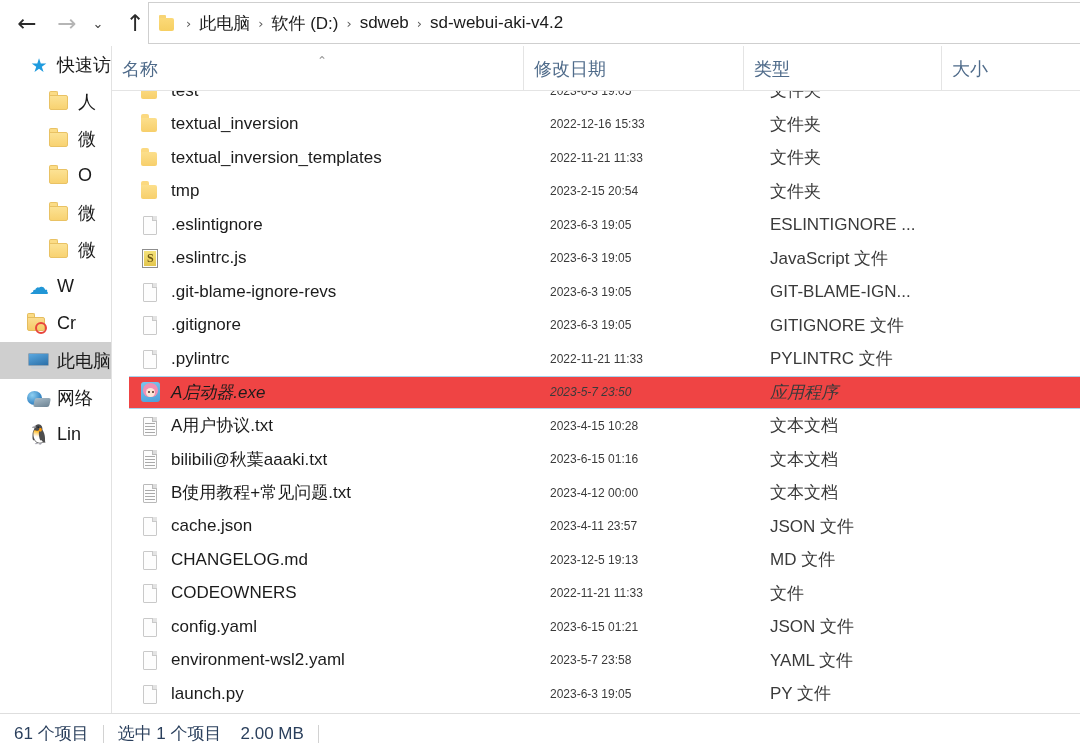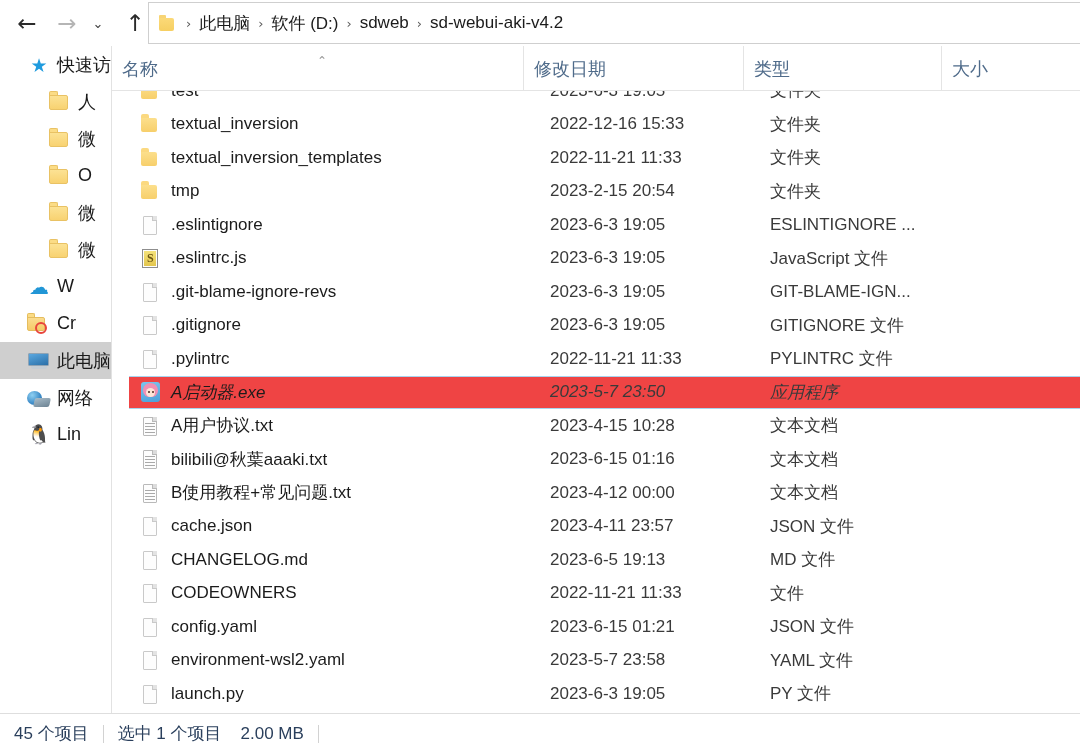--- a/index.html
+++ b/index.html
@@ -183,21 +183,21 @@
     font-style: italic;
   }
 
   .cell-name {
     position:absolute; left:0; width:411px; height:100%;
     display:flex; align-items:center; padding-left:10px;
   }
   .cell-date {
     position:absolute; left:411px; width:220px; height:100%;
     display:flex; align-items:center; padding-left:10px;
-    font-size:17px; color:#3a3a3a;
+    font-size:12px; color:#3a3a3a;
   }
   .cell-type {
     position:absolute; left:631px; width:198px; height:100%;
     display:flex; align-items:center; padding-left:10px;
     font-size:17px; color:#3a3a3a;
     white-space:nowrap; overflow:hidden;
   }
   .cell-size {
     position:absolute; left:829px; width:209px; height:100%;
     display:flex; align-items:center; justify-content:flex-end;
@@ -601,21 +601,21 @@
             <div class="cell-size">1 KB</div>
           </div>
           <div class="frow">
             <div class="cell-name">
               <div class="ricon file">
                 <div class="pg"></div>
                 <div class="fold"></div>
               </div>
               <span class="fname">CHANGELOG.md</span>
             </div>
-            <div class="cell-date">2023-6-5 19:13</div>
+            <div class="cell-date">2023-12-5 19:13</div>
             <div class="cell-type">MD 文件</div>
             <div class="cell-size">10 KB</div>
           </div>
           <div class="frow">
             <div class="cell-name">
               <div class="ricon file">
                 <div class="pg"></div>
                 <div class="fold"></div>
               </div>
               <span class="fname">CODEOWNERS</span>
@@ -658,21 +658,21 @@
             </div>
             <div class="cell-date">2023-6-3 19:05</div>
             <div class="cell-type">PY 文件</div>
             <div class="cell-size">1 KB</div>
           </div>
         </div>
     </div>
   </div>
 
   <div class="statusbar">
-    <span class="st-text st-items">45 个项目</span>
+    <span class="st-text st-items">61 个项目</span>
     <div class="st-div"></div>
     <div class="st-sel">
       <span class="st-text">选中 1 个项目</span>
       <span class="st-text">2.00 MB</span>
     </div>
     <div class="st-div"></div>
   </div>
 
 </div>
 

